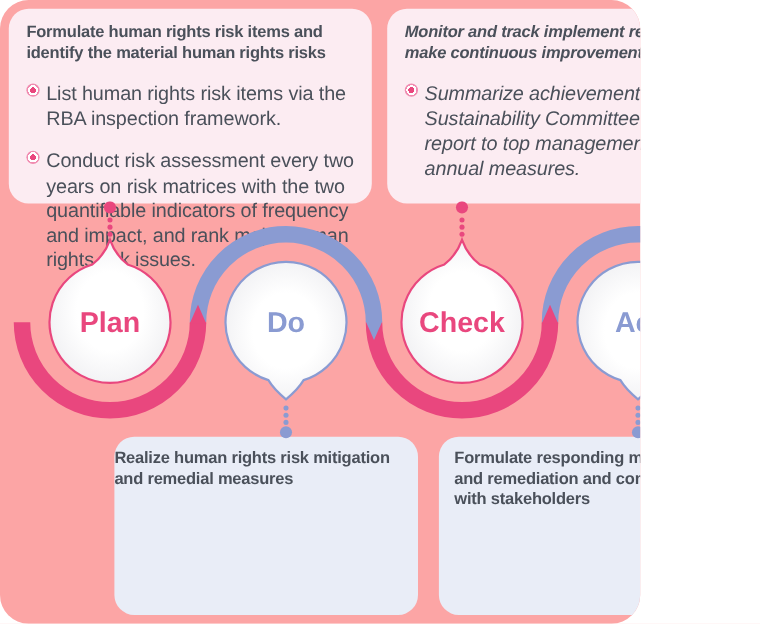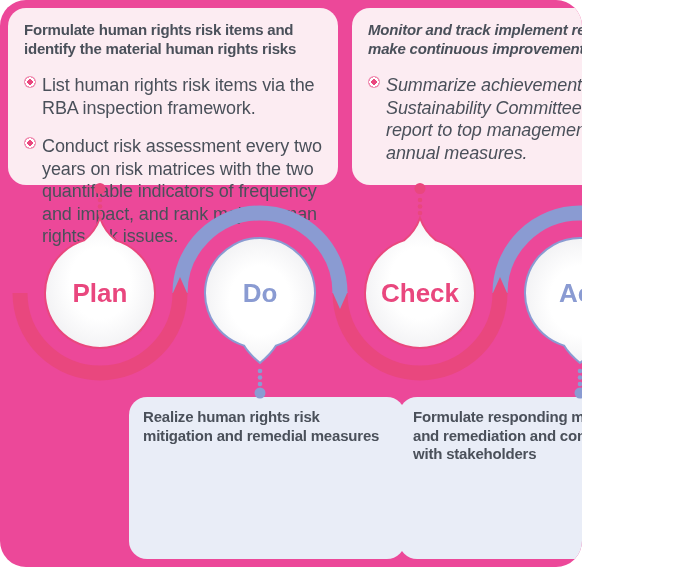--- a/index.html
+++ b/index.html
@@ -3,29 +3,29 @@
 <meta charset="utf-8">
 <style>
   :root{
     --pink:#e9477e; --blue:#8a9bd2;
     --pinkRing:#f08bb0; --blueRing:#9dacda; --blueCore:#5d74ae;
     --pinkBoxBg:#fcecf2; --blueBoxBg:#e9edf7;
     --text:#4a505a; --bubbleEdge:#f3f3f5;
   }
   html,body{margin:0;padding:0;background:#fff;}
   .stage{
-    position:relative;width:582px;height:567px;background:#ec4899;
+    position:relative;width:582px;height:567px;background:#fca5a5;
     font-family:"Liberation Sans",sans-serif;overflow:hidden;border-radius:26px;
   }
   .card{position:absolute;border-radius:18px;box-sizing:border-box;}
   .card.pink{background:var(--pinkBoxBg);}
   .card.blue{background:var(--blueBoxBg);}
   #card-plan {left:8px;  top:8px;  width:330px;height:177px;padding:13px 16px 10px;}
   #card-check{left:352px;top:8px;  width:331px;height:177px;padding:13px 16px 4px;font-style:italic;}
-  #card-do   {left:129px;top:397px;width:276px;height:162px;padding:11px 14px 9px;}
+  #card-do   {left:104px;top:397px;width:276px;height:162px;padding:11px 0 9px;}
   #card-act  {left:399px;top:397px;width:285px;height:162px;padding:11px 14px 9px;}
   .card h3{
     margin:0 0 5px;font-size:15px;line-height:1.24;font-weight:bold;
     color:var(--text);letter-spacing:-0.2px;
   }
   .card ul{margin:0;padding:0;list-style:none;}
   .card li{
     display:flex;gap:6px;font-size:18px;line-height:1.25;
     color:var(--text);margin-top:16px;letter-spacing:-0.1px;
   }

